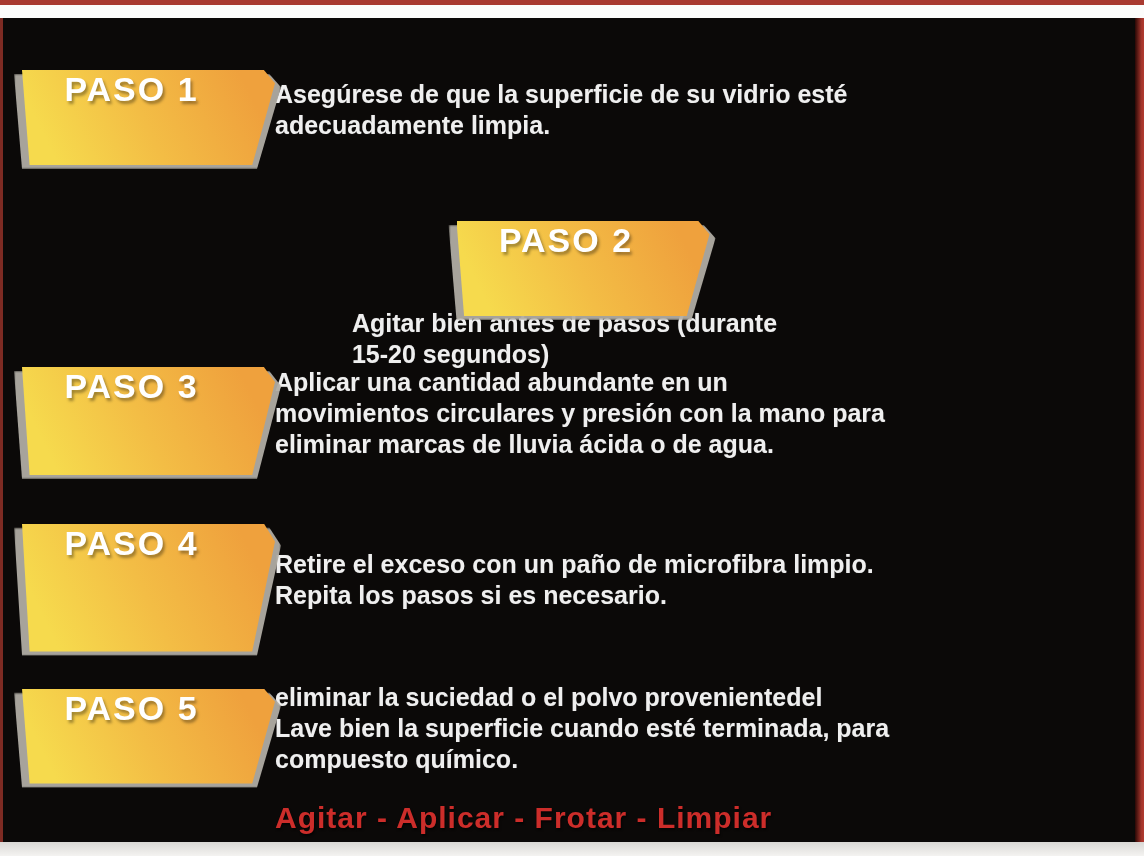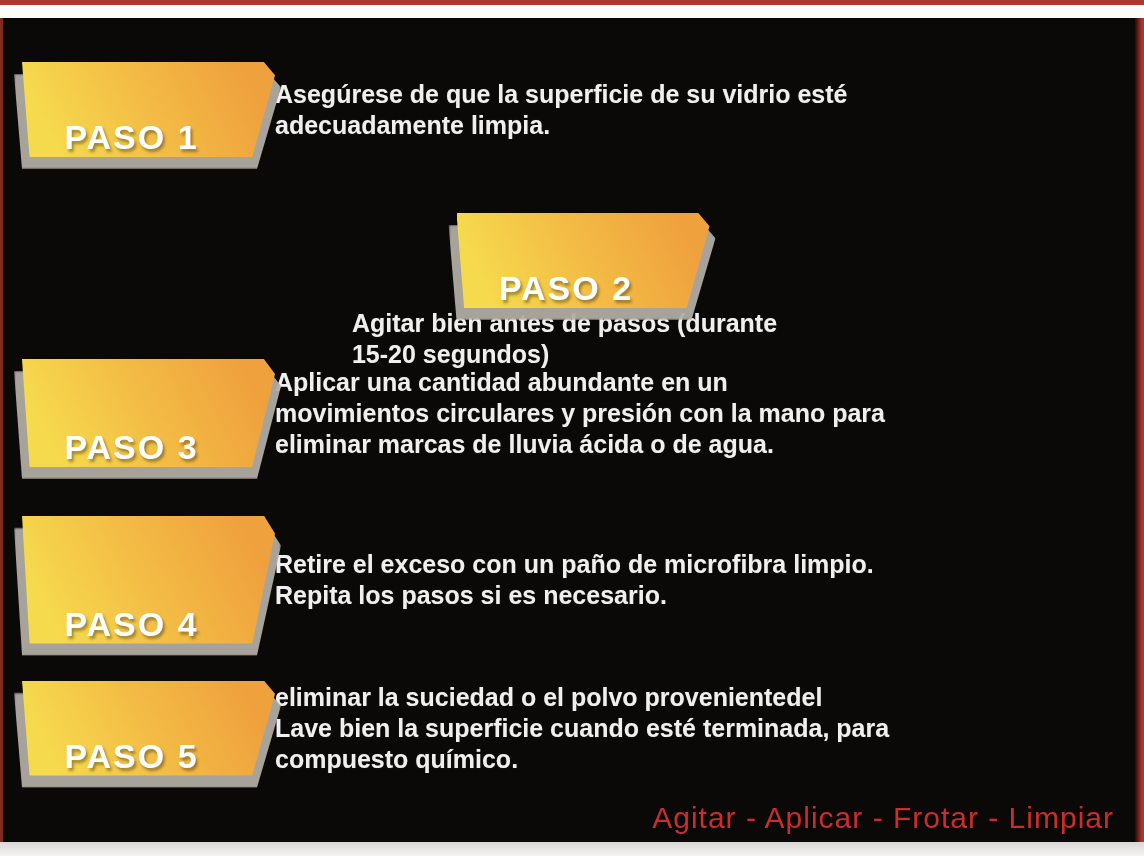--- a/index.html
+++ b/index.html
@@ -49,44 +49,44 @@
   }
   .r3 .badge-wrap{height:108px;}
   .r4 .badge-wrap{height:128px;}
   .badge-shadow{
     position:absolute;left:-8px;top:12px;width:267px;height:100%;
     background:#b0aca4;
     clip-path:polygon(0% 0%,95.6% 0%,100% 14%,91% 100%,3% 100%);
     filter:blur(1px);opacity:.95;
   }
   .badge{
-    position:absolute;left:0;top:0;width:100%;height:100%;
+    position:absolute;left:0;top:8px;width:100%;height:100%;
     background:linear-gradient(64deg,#f6da4d 12%,#f3bd45 48%,#efa13d 88%);
     clip-path:polygon(0% 0%,95.6% 0%,100% 14%,91% 100%,3% 100%);
-    display:flex;align-items:flex-end;justify-content:center;
+    display:flex;align-items:flex-start;justify-content:center;
     padding-right:34px;box-sizing:border-box;
   }
   .badge-label{
     color:#ffffff;font-size:34px;font-weight:800;letter-spacing:2px;
     text-shadow:2px 3px 3px rgba(0,0,0,.35);
     white-space:nowrap;
   }
   
   .step-text{
     flex:1;text-align:left;
     color:#efefef;font-size:25px;line-height:31px;font-weight:600;
     padding-right:15px;
     text-shadow:0 0 1px rgba(255,255,255,.25);
   }
   .step-text .line{white-space:nowrap;}
   
   .footer-summary{
     position:absolute;left:275px;right:30px;top:801px;
-    text-align:right;
-    color:#cc2d2a;font-size:30px;font-weight:400;letter-spacing:1px;
+    text-align:left;
+    color:#cc2d2a;font-size:30px;font-weight:700;letter-spacing:1px;
     text-shadow:1px 2px 2px rgba(0,0,0,.6);
     white-space:nowrap;
   }
 </style>
 </head>
 <body>
 
 <div class="canvas">
 
   <div class="edge-right"></div>

